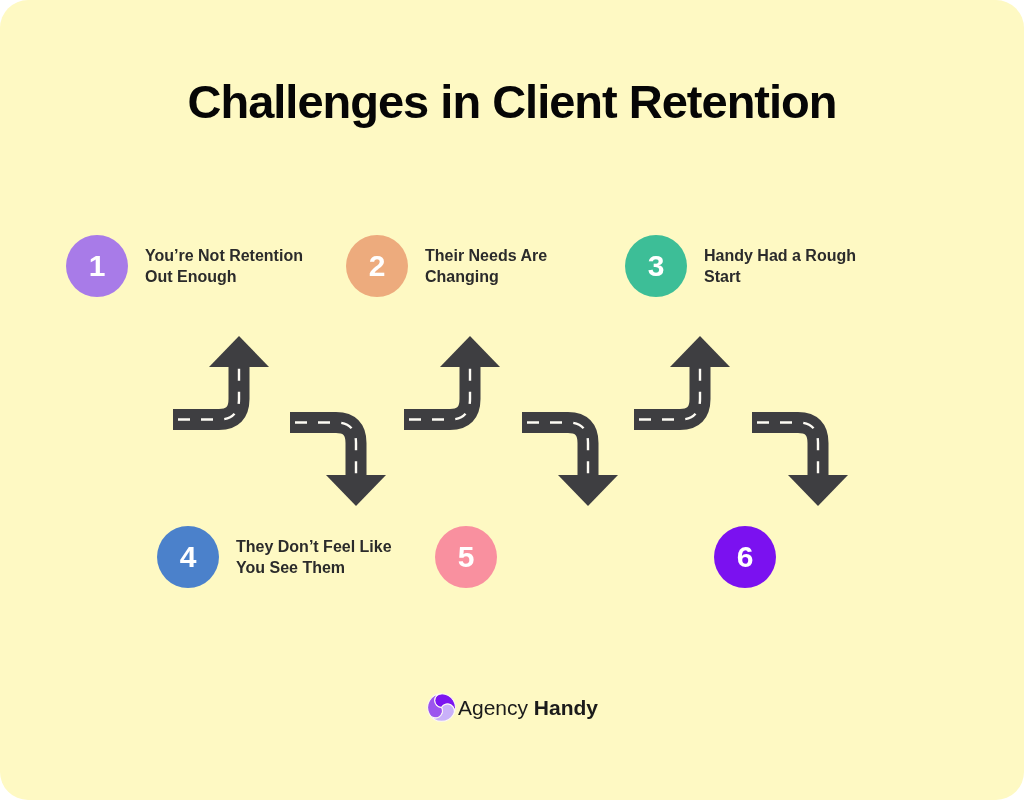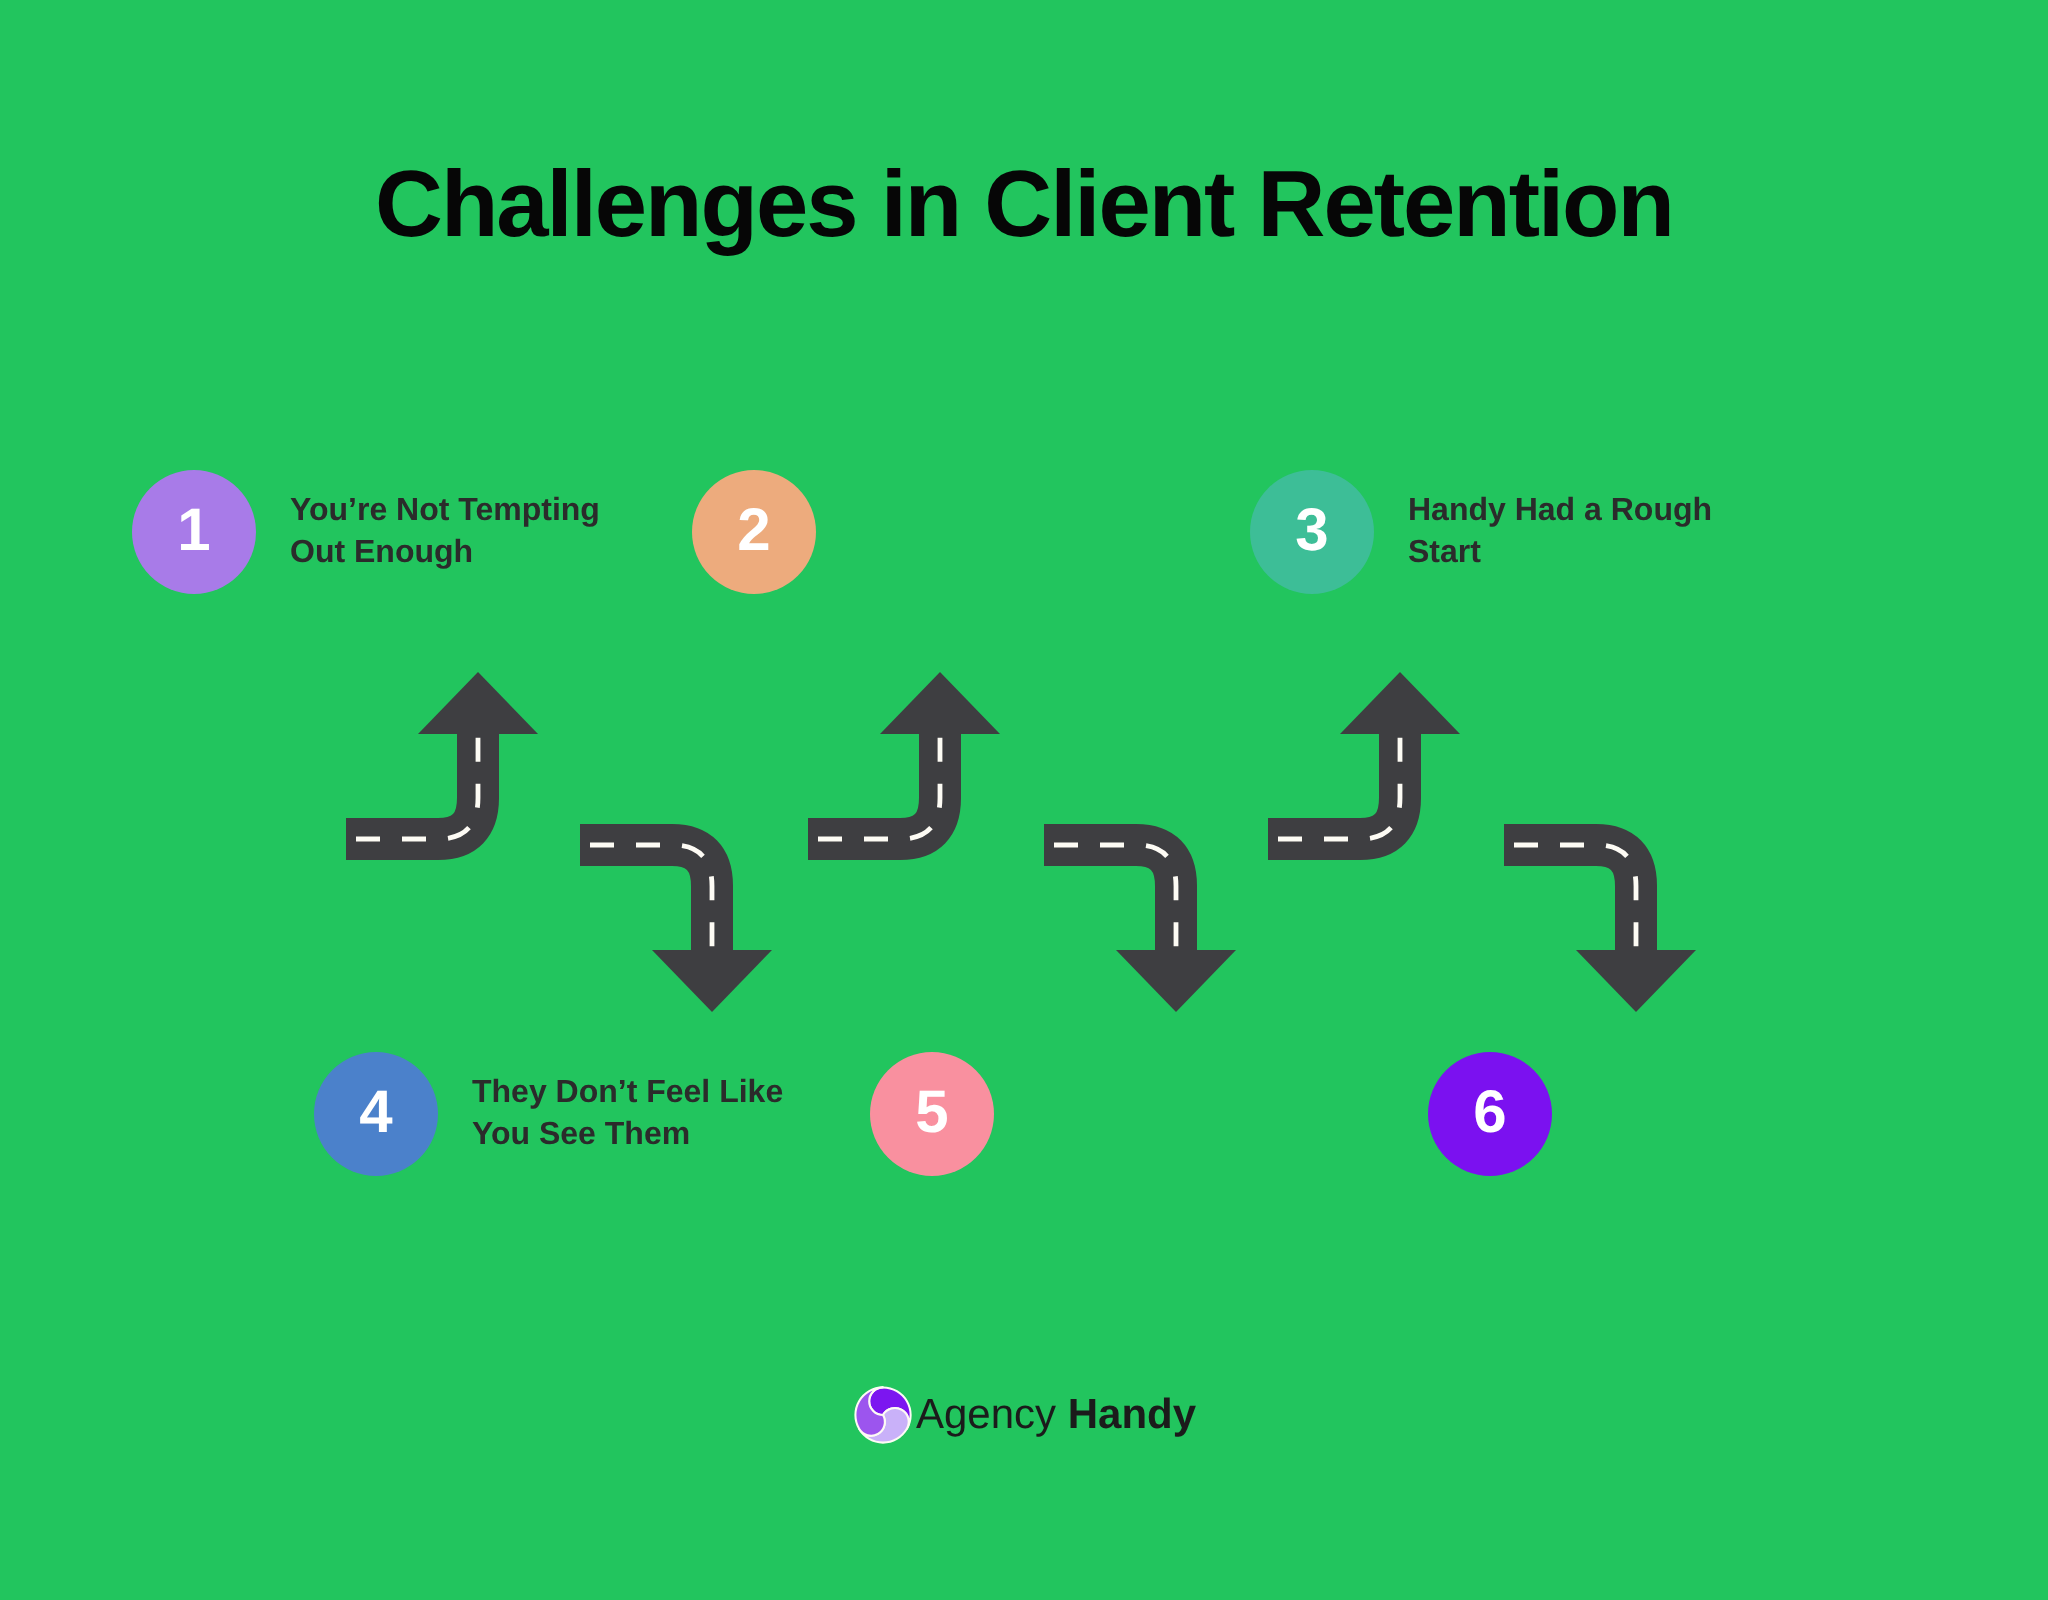--- a/index.html
+++ b/index.html
@@ -79,31 +79,33 @@
     justify-content: center;
     gap: 1px;
   }
   .brand-text { font-size: 21px; color: #1B1B1B; }
   .brand-text .regular { font-weight: 400; }
   .brand-text .bold { font-weight: 700; }
 </style>
 </head>
 <body>
 
-<div class="canvas" style="background: #22c55e;">
+<div class="canvas" style="background: #fef9c3; border-radius: 28px;">
 
   <div class="title" style="color: rgb(6, 6, 6);">Challenges in Client Retention</div>
 
   <div class="item item-1">
     <div class="badge" style="background: rgb(168, 123, 232);">1</div>
-    <div class="label">You’re Not Tempting
+    <div class="label">You’re Not Retention
 Out Enough</div>
   </div>
   <div class="item item-2">
     <div class="badge" style="background: rgb(237, 171, 125);">2</div>
+    <div class="label">Their Needs Are
+Changing</div>
   </div>
   <div class="item item-3">
     <div class="badge" style="background: rgb(61, 190, 151);">3</div>
     <div class="label">Handy Had a Rough
 Start</div>
   </div>
 
   <div class="item item-4">
     <div class="badge" style="background: rgb(75, 129, 203);">4</div>
     <div class="label">They Don’t Feel Like

